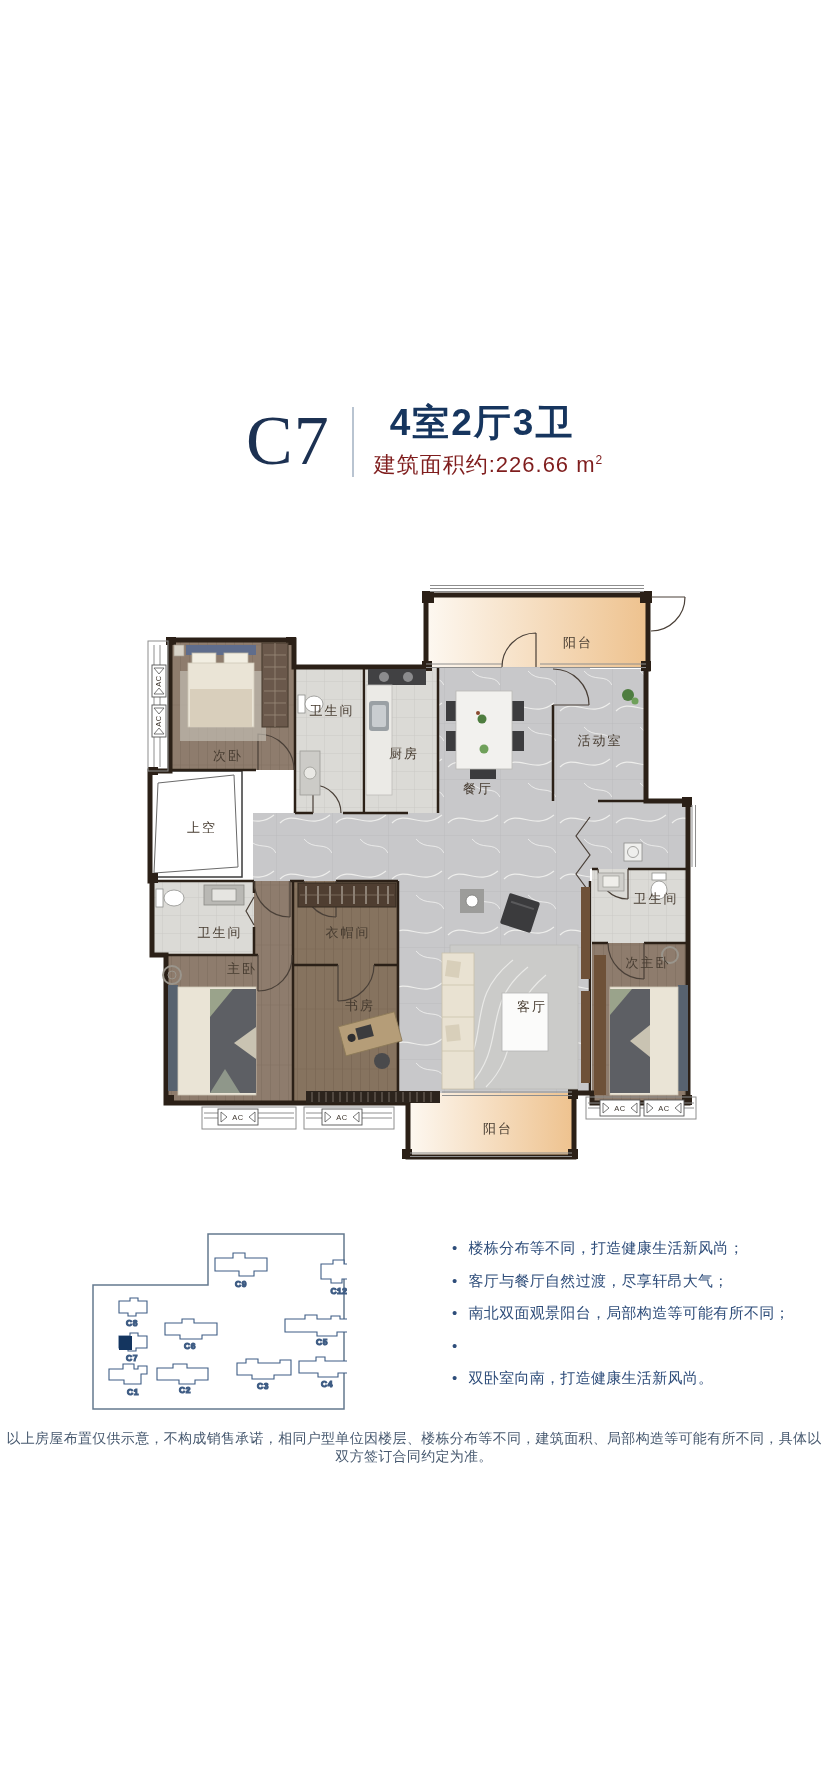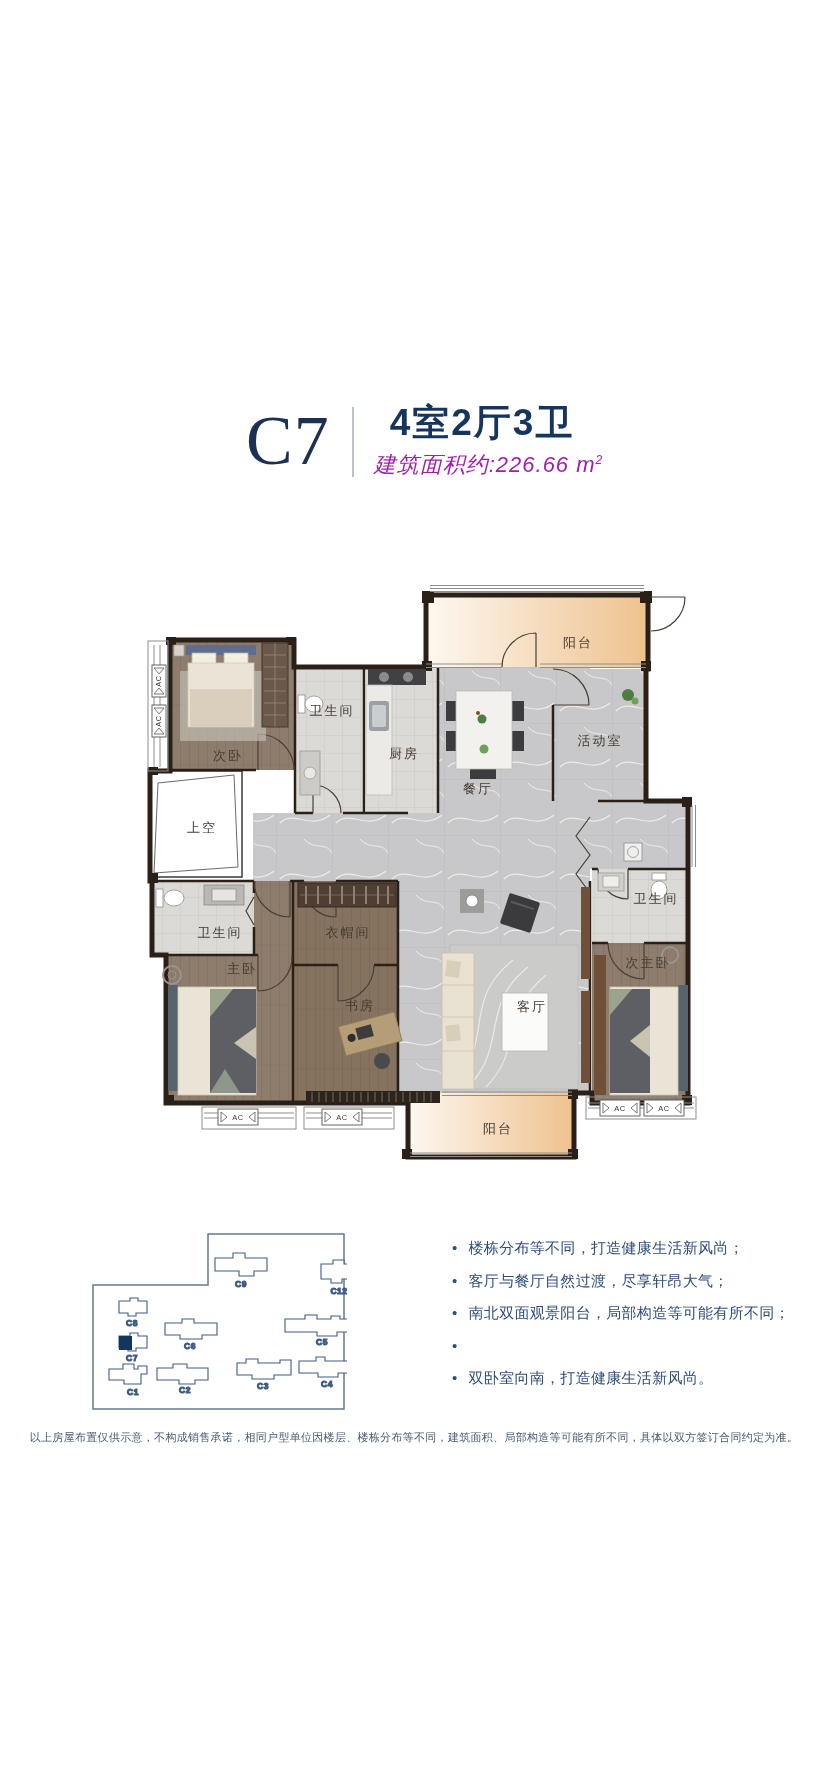--- a/index.html
+++ b/index.html
@@ -6,42 +6,42 @@
   .page{position:relative;width:828px;height:1656px;background:#ffffff;
         font-family:"Liberation Sans",sans-serif;overflow:hidden;}
 
   
   .header{position:absolute;left:246px;top:401px;display:flex;align-items:stretch;}
   .unit-code{font-family:"Liberation Serif",serif;font-size:70px;line-height:80px;
              color:#1c3152;letter-spacing:1px;}
   .v-divider{width:2px;background:#b9c4d1;margin:6px 20px 4px 22px;}
   .header-right{display:flex;flex-direction:column;justify-content:center;}
   .layout-title{font-size:37px;font-weight:bold;color:#16355e;letter-spacing:2px;line-height:42px;margin-left:16px;}
-  .area-line{font-size:22px;color:#a21caf;margin-top:6px;letter-spacing:1px;font-style:italic;}
+  .area-line{font-size:22px;color:#7f1d1d;margin-top:6px;letter-spacing:1px;}
   .area-line sup{font-size:12px;}
 
   
   .floorplan{position:absolute;left:108px;top:555px;}
   svg text{font-family:"Liberation Sans",sans-serif;}
   .room-label{font-size:13px;fill:#473c31;letter-spacing:2px;}
   .ac-label{font-size:7.5px;fill:#3c342c;letter-spacing:0.5px;}
 
   
   .siteplan{position:absolute;left:75px;top:1232px;}
   .site-label{font-size:8.5px;font-weight:bold;fill:#1f4068;letter-spacing:0.5px;}
 
   
   .features{position:absolute;left:452px;top:1238px;width:345px;list-style:none;margin:0;padding:0;}
   .features li{display:flex;gap:11px;font-size:15px;color:#2e4d7a;
                margin-bottom:12px;line-height:20.5px;letter-spacing:0.3px;}
   .features li .dot{flex:0 0 auto;}
 
   
   .disclaimer{position:absolute;left:0;top:1430px;width:100%;text-align:center;
-              font-size:11px;color:#47596f;letter-spacing:0.3px;}
+              font-size:14px;color:#47596f;letter-spacing:0.3px;}
 </style>
 </head>
 <body>
 
 <div class="page">
 
   <div class="header">
     <div class="unit-code">C7</div>
     <div class="v-divider"></div>
     <div class="header-right">

